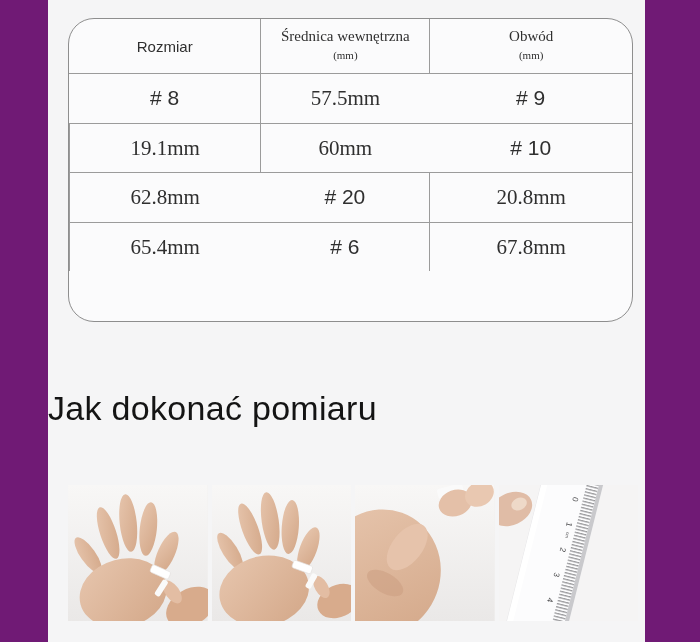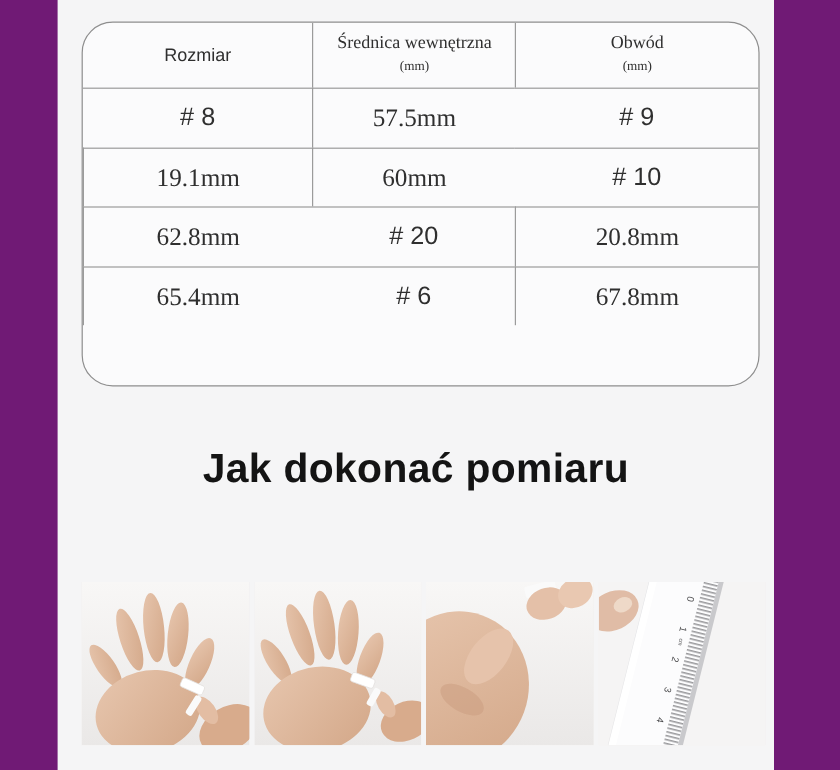--- a/index.html
+++ b/index.html
@@ -24,22 +24,22 @@
     display:flex;flex-direction:column;align-items:center;justify-content:center;
     color:#333333;text-align:center;
   }
   .cell.bl{border-left:1px solid #9b9b9b;font-family:Liberation Serif, serif;}
   .cell.bt{border-top:1px solid #9b9b9b;}
   .cell .h-title{font-size:15px;line-height:19px;color:#2f2f2f;}
   .cell .h-sub{font-size:11px;line-height:19px;color:#2f2f2f;}
   .cell .val{font-size:21px;line-height:24px;color:#2f2f2f;}
   
   .heading{
-    position:absolute;left:0;top:372px;width:100%;
-    text-align:center;font-size:34px;font-weight:700;color:#141414;
+    position:absolute;left:0;top:389px;width:100%;
+    font-size:34px;font-weight:400;color:#141414;
     letter-spacing:.3px;
   }
   
   .photos{
     position:absolute;left:20px;top:485px;width:570px;height:136px;
     display:flex;gap:4px;
   }
   .photo{
     position:relative;flex:1 1 0;height:136px;overflow:hidden;background:#f2f1f0;
   }

